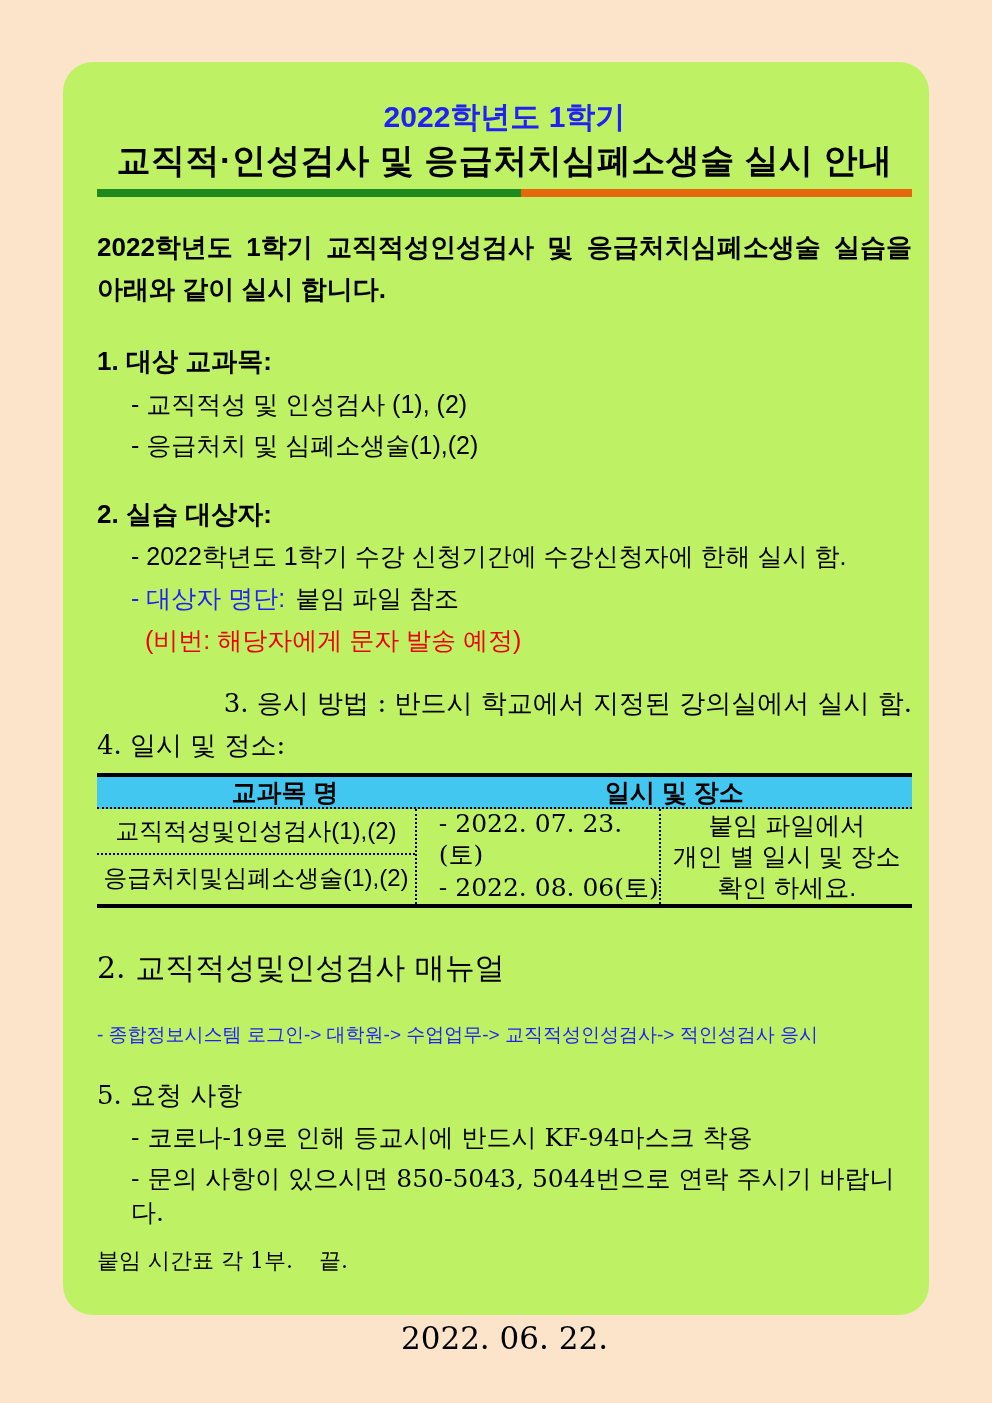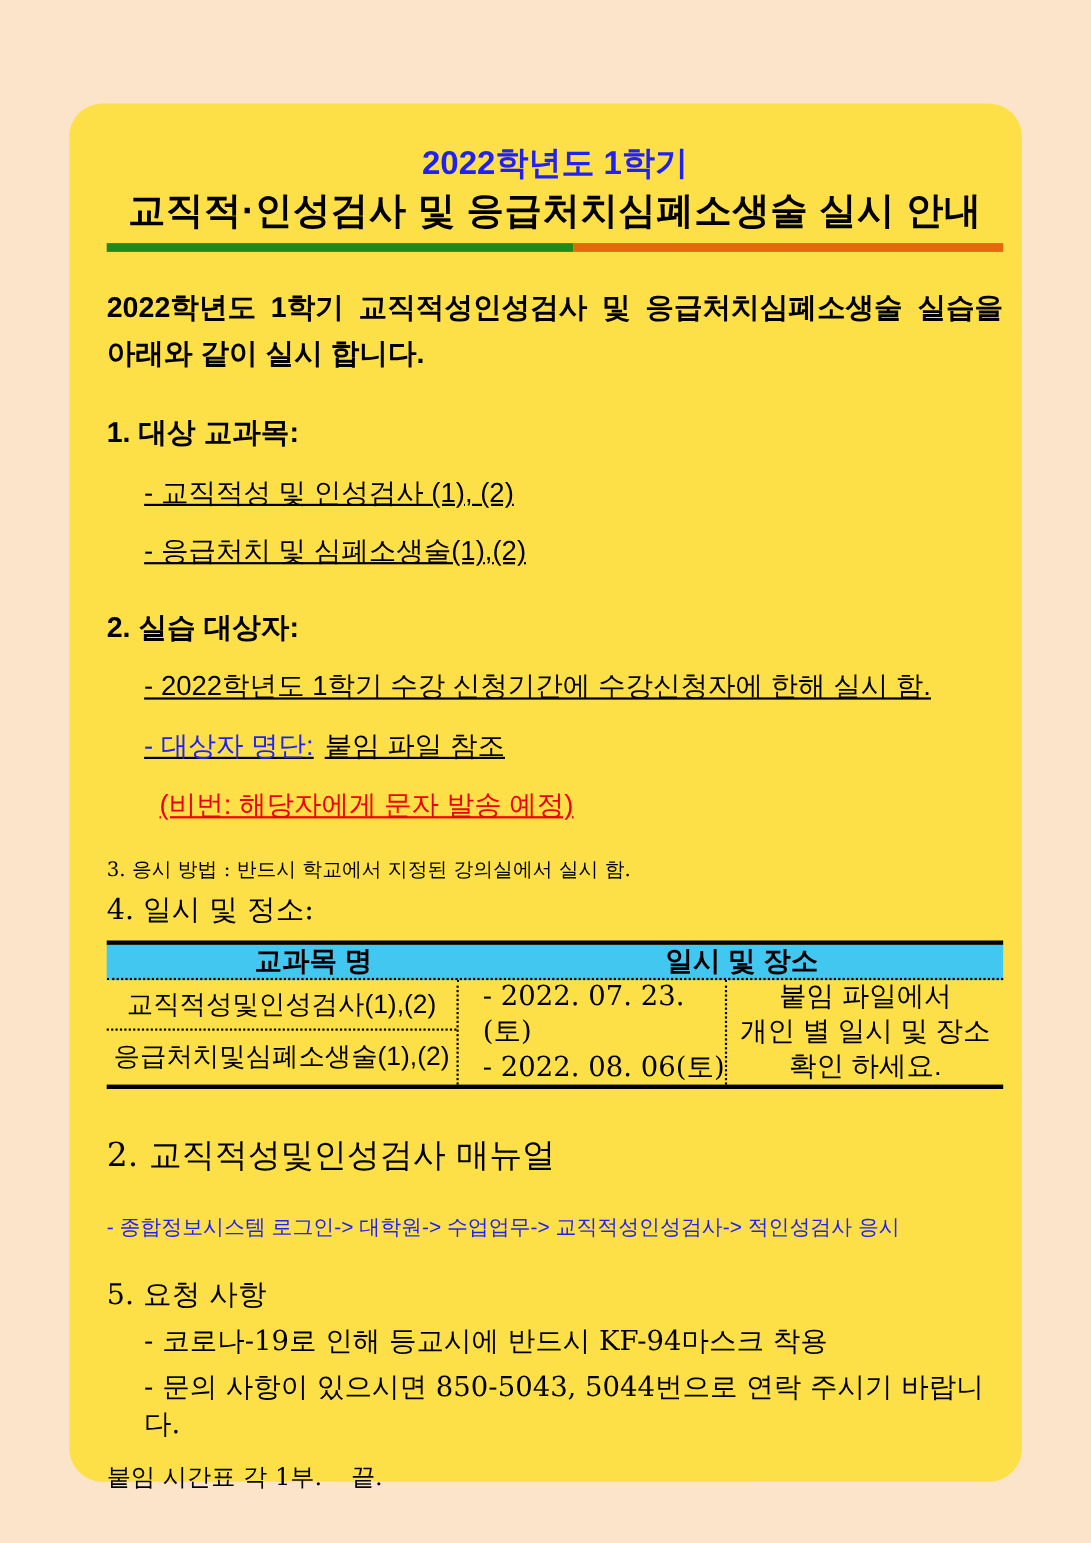--- a/index.html
+++ b/index.html
@@ -4,49 +4,49 @@
 <style>
   * { margin:0; padding:0; box-sizing:border-box; }
   html,body { width:992px; height:1403px; }
   body {
     background:#FBE4CA;
     position:relative;
     font-family:"Liberation Sans", sans-serif;
     color:#000;
   }
   .card {
-    position:absolute; left:63px; top:94px;
+    position:absolute; left:63px; top:62px;
     width:866px; height:1253px;
-    background:#fde047; border-radius:30px;
+    background:#bef264; border-radius:30px;
   }
   .card-inner { padding:36px 17px 0 34px; }
 
   
   .doc-header { text-align:center; }
   .semester { font-size:30px; font-weight:bold; color:#2121F5; line-height:1.25; }
   .main-title { font-size:34px; font-weight:bold; color:#000; margin-top:4px; line-height:1.2; letter-spacing:0.5px; }
   .title-underline { display:flex; height:8px; margin-top:9px; }
   .underline-green { width:52%; background:#1E8A1E; }
   .underline-orange { width:48%; background:#E5690C; }
 
   
   .intro { margin-top:30px; font-size:26px; font-weight:600; line-height:1.6; }
   .intro .justify { text-align:justify; text-align-last:justify; }
 
   
   .section { margin-top:34px; }
   .section-title { font-size:26px; font-weight:bold; line-height:1.35; }
-  .item { font-size:25px; font-weight:500; margin-left:34px; margin-top:20px; line-height:1.35;text-decoration:underline; }
+  .item { font-size:25px; font-weight:500; margin-left:34px; margin-top:8px; line-height:1.35; }
   .blue-text { color:#2121F5; }
   .red-note { color:#EE0000; margin-left:48px; }
   .suffix { margin-left:10px; }
 
   
   .serif { font-family:"DejaVu Serif", serif; }
-  .method-line { margin-top:30px; font-size:18px; line-height:1.3; }
+  .method-line { margin-top:30px; font-size:26px; line-height:1.3;text-align:right; }
   .schedule-line { margin-top:8px; font-size:26px; line-height:1.3; }
 
   
   .notice-table { margin-top:10px; border-top:4px solid #000; border-bottom:4px solid #000; width:815px; }
   .thead { display:flex; background:#41C7F0; height:32px; align-items:center; border-bottom:2px dotted #000; font-size:25px; font-weight:600;padding-left:36px; }
   .th-subject { width:39%; text-align:center; }
   .th-datetime { flex:1; text-align:center; }
   .tbody { display:flex; }
   .tcol-subject { width:39%; }
   .tcell { height:46px; display:flex; align-items:center; justify-content:center; font-size:24px; }

